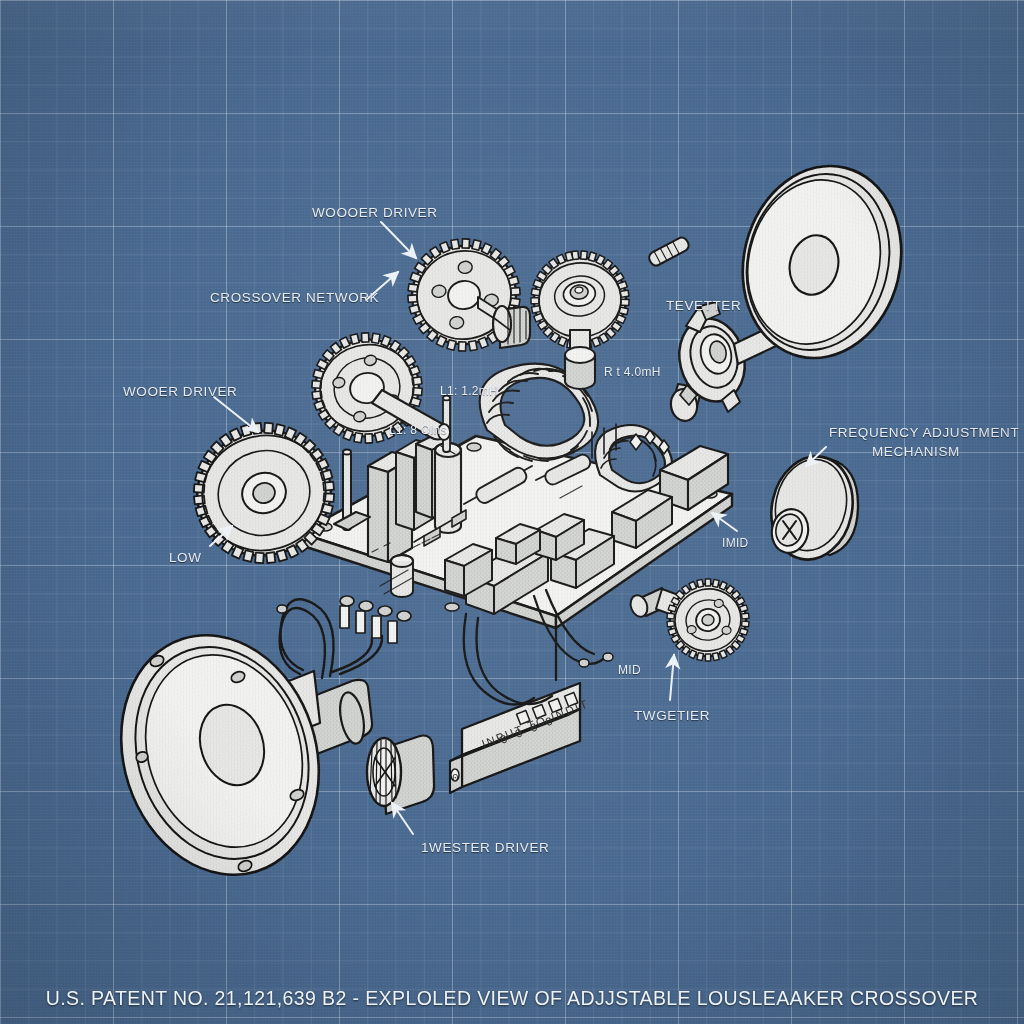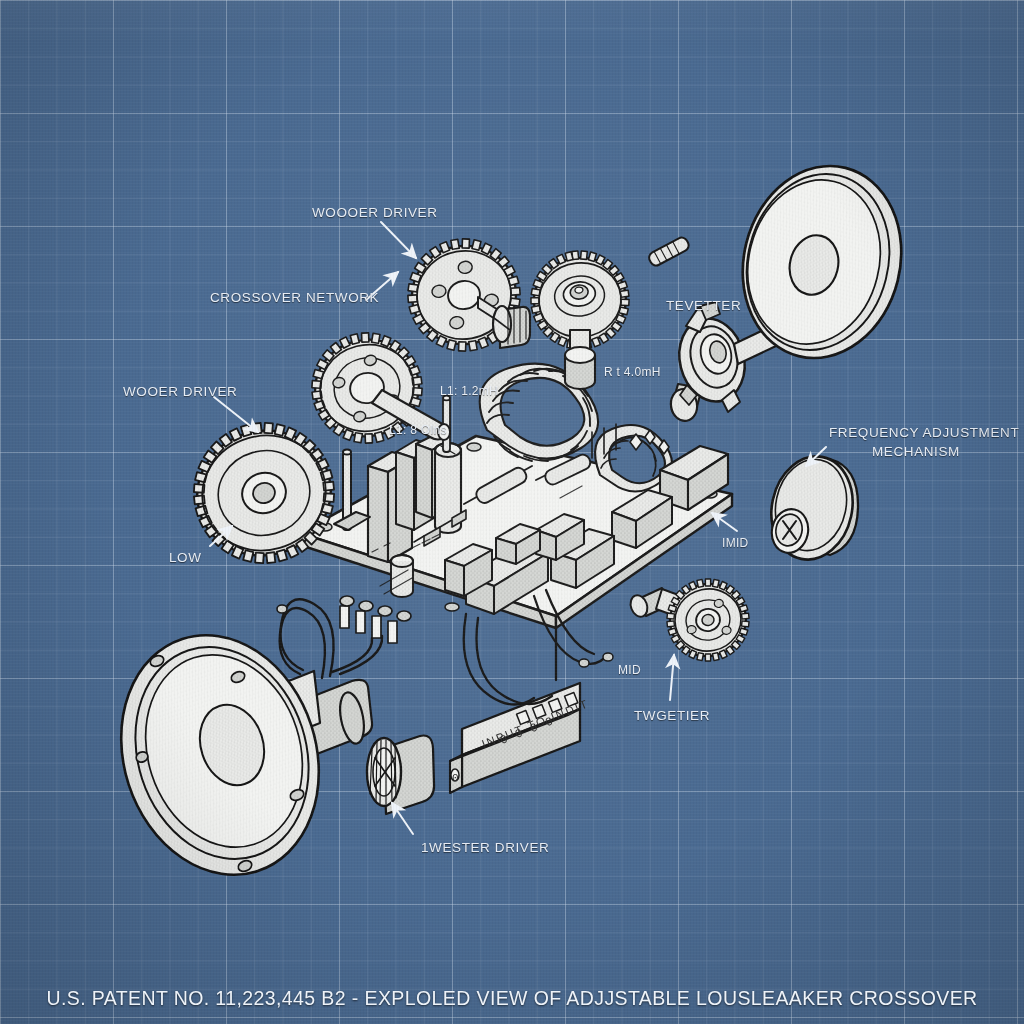--- a/index.html
+++ b/index.html
@@ -960,14 +960,14 @@
               color:#2a2a2a;font-size:12px;letter-spacing:9px;font-family:'Liberation Mono',monospace;">
     <span>0</span><span>0</span><span>0</span><span>0</span>
   </div>
   <div style="position:absolute;left:452px;top:772px;color:#2a2a2a;font-size:11px;font-family:'Liberation Mono',monospace;">
     <span>0</span>
   </div>
 
   <div id="paper"></div>
   <div id="vign"></div>
 
-  <div id="caption">U.S. PATENT NO. 11,223,445 B2 - EXPLOLED VIEW OF ADJJSTABLE LOUSLEAAKER CROSSOVER</div>
+  <div id="caption">U.S. PATENT NO. 21,121,639 B2 - EXPLOLED VIEW OF ADJJSTABLE LOUSLEAAKER CROSSOVER</div>
 </div>
 
 </body></html>

